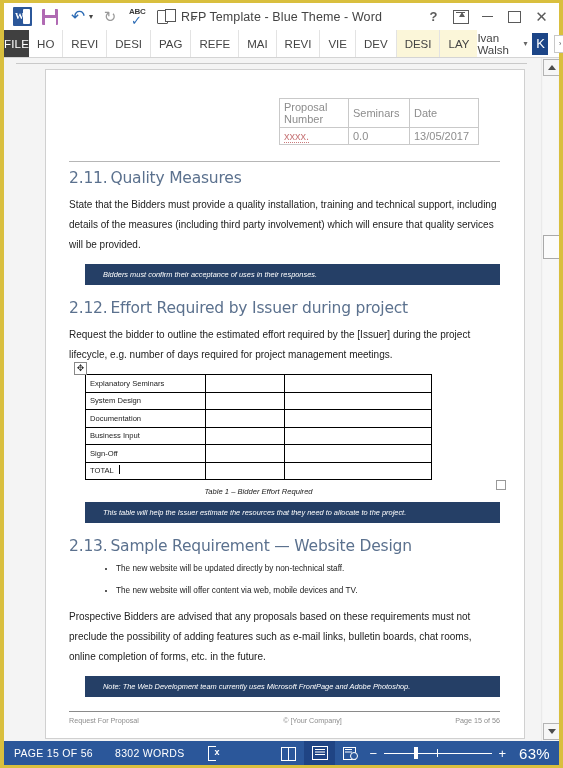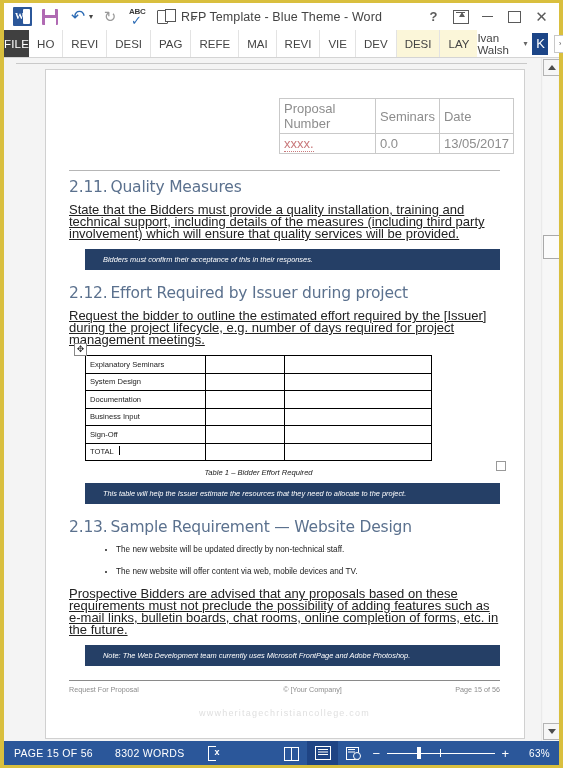--- a/index.html
+++ b/index.html
@@ -123,40 +123,39 @@
   }
   .page{
     position:absolute;left:41px;top:11px;width:480px;height:670px;
     background:#fff;border:1px solid #d0d0d0;box-sizing:border-box;
     padding:0;overflow:hidden;
   }
   .pageinner{padding:28px 24px 0 23px;}
 
   
   .hdrtbl{
-    margin-left:210px;width:235px;border-collapse:collapse;
-    font-size:13px;color:#8d8d8d;
+    margin-left:210px;width:200px;border-collapse:collapse;
+    font-size:11px;color:#8d8d8d;
   }
   .hdrtbl td{border:1px solid #c9c9c9;padding:2px 4px;height:11px;}
   .hdrtbl td.c2{width:52px;}
   .hdrtbl td.c3{width:60px;}
   .xxxx{color:#c9797b;border-bottom:1px dotted #c9797b;}
 
   .hrule{border:0;border-top:1px solid #b6b6b6;margin:16px 0 7px 0;}
 
   h2.sec{
     font-family:"DejaVu Sans","Liberation Sans",sans-serif;
     font-size:15.5px;font-weight:normal;color:#5b718e;
     margin:0 0 8px 0;letter-spacing:-0.2px;
   }
   h2.sec .num{margin-right:3px;}
   p.body{
-    font-size:13px;line-height:12px;color:#222;margin:0 0 9px 0;
+    font-size:10px;line-height:20px;color:#222;margin:0 0 9px 0;
     text-align:left;
-    text-decoration:underline;
   }
   .callout{
     background:#253f66;color:#fff;font-style:italic;font-size:7.4px;
     padding:6px 0 6px 18px;margin:0 0 14px 16px;width:calc(100% - 16px);
     box-sizing:border-box;
   }
   .callout.c2{margin-top:6px;}
 
   
   .tblwrap{position:relative;margin:0 0 0 16px;}
@@ -254,21 +253,21 @@
   .webico:before{content:"";position:absolute;left:0;top:0;width:11px;height:11px;border:1.3px solid #fff;}
   .webico em{position:absolute;left:2px;top:2px;width:7px;height:1px;background:#fff;box-shadow:0 2.5px 0 #fff;}
   .webico b{position:absolute;right:0;bottom:0;width:6px;height:6px;border-radius:50%;
     border:1.2px solid #fff;background:#2b579a;}
   .zoomgrp{display:flex;align-items:center;padding-right:9px;}
   .zminus,.zplus{font-size:13px;width:15px;text-align:center;color:#fff;}
   .zslider{position:relative;width:108px;height:14px;margin:0 3px;}
   .zline{position:absolute;left:0;right:0;top:6.5px;height:1.4px;background:#fff;}
   .zmid{position:absolute;left:53px;top:3px;width:1.4px;height:8px;background:#fff;}
   .zthumb{position:absolute;left:30px;top:1px;width:4px;height:12px;background:#fff;}
-  .zpct{font-size:10px;padding-left:9px;min-width:28px;text-align:right;}
+  .zpct{font-size:15px;padding-left:9px;min-width:28px;text-align:right;}
 </style>
 </head>
 <body>
 
 <div class="app">
 
   <div class="titlebar">
     <div class="qat">
       <div class="qicon">
         <div class="wordlogo">
@@ -362,21 +361,21 @@
             </tr>
           </tbody>
             </table>
 
           <hr class="hrule">
 
           <h2 class="sec">
             <span class="num">2.11.</span><span>Quality Measures</span>
           </h2>
           <p class="body">State that the Bidders must provide a quality installation, training and technical support, including details of the measures (including third party involvement) which will ensure that quality services will be provided.</p>
-          <div class="callout">Bidders must confirm their acceptance of this in their responses.</div>
+          <div class="callout">Bidders must confirm their acceptance of uses in their responses.</div>
 
           <h2 class="sec">
             <span class="num">2.12.</span><span>Effort Required by Issuer during project</span>
           </h2>
           <p class="body">Request the bidder to outline the estimated effort required by the [Issuer] during the project lifecycle, e.g. number of days required for project management meetings.</p>
 
           <div class="tblwrap">
             <div class="movehandle">✥</div>
             <table class="effort">
               <tbody>

